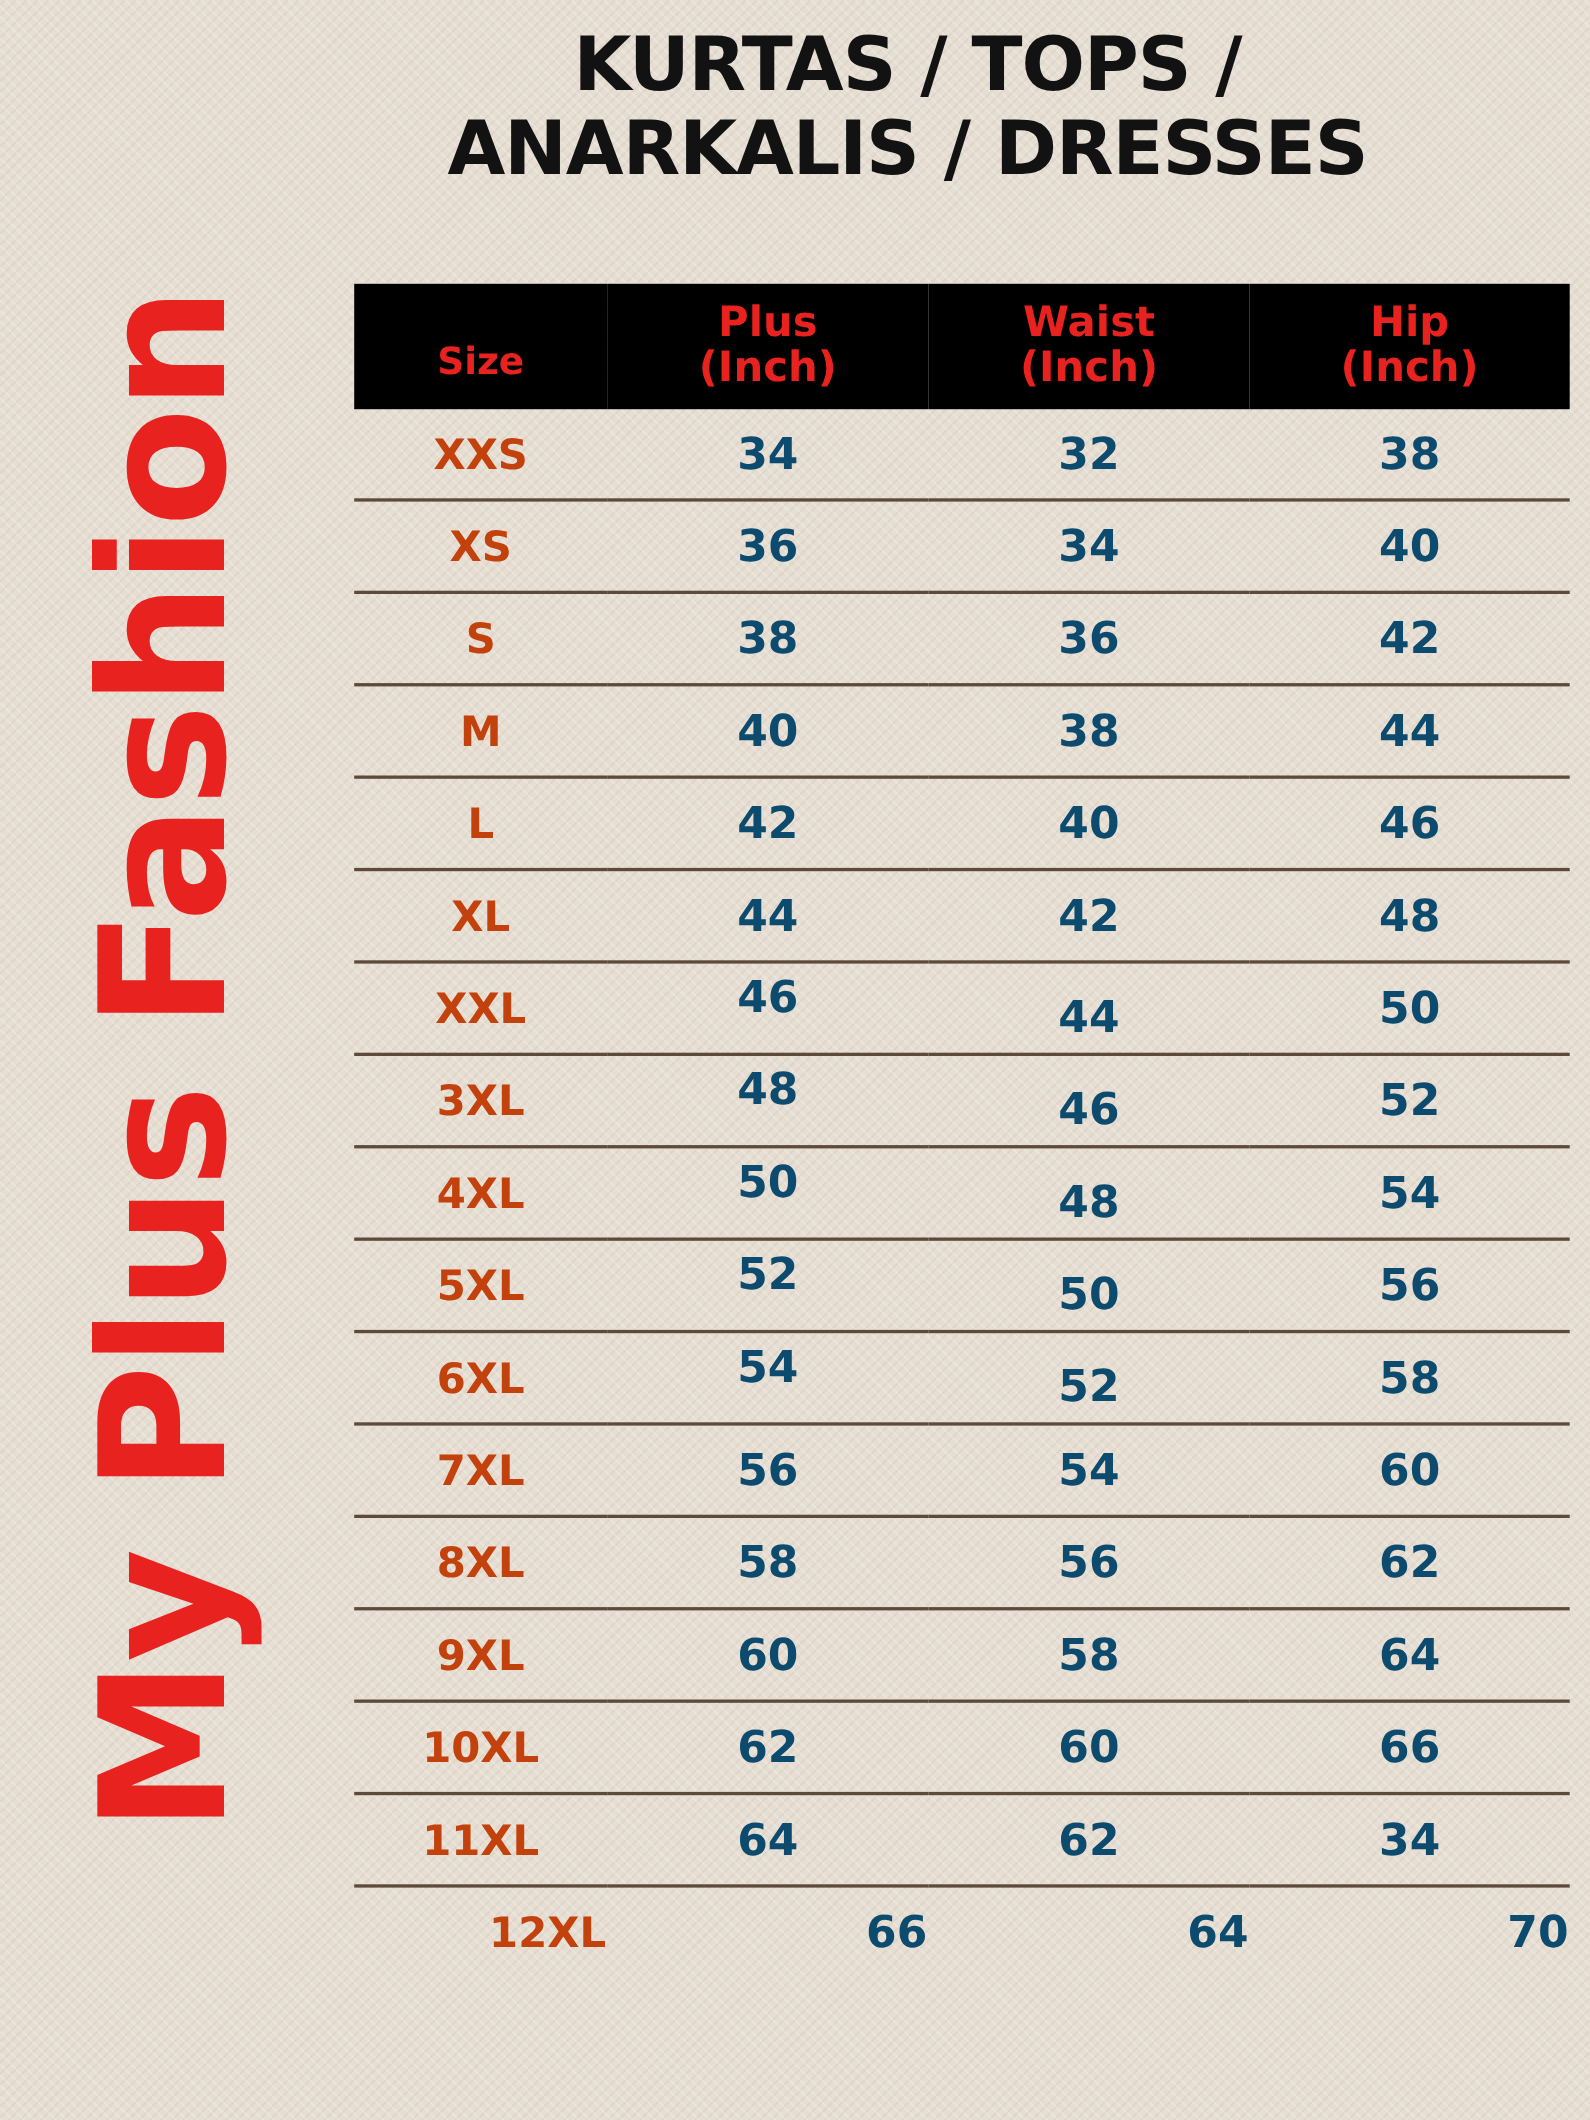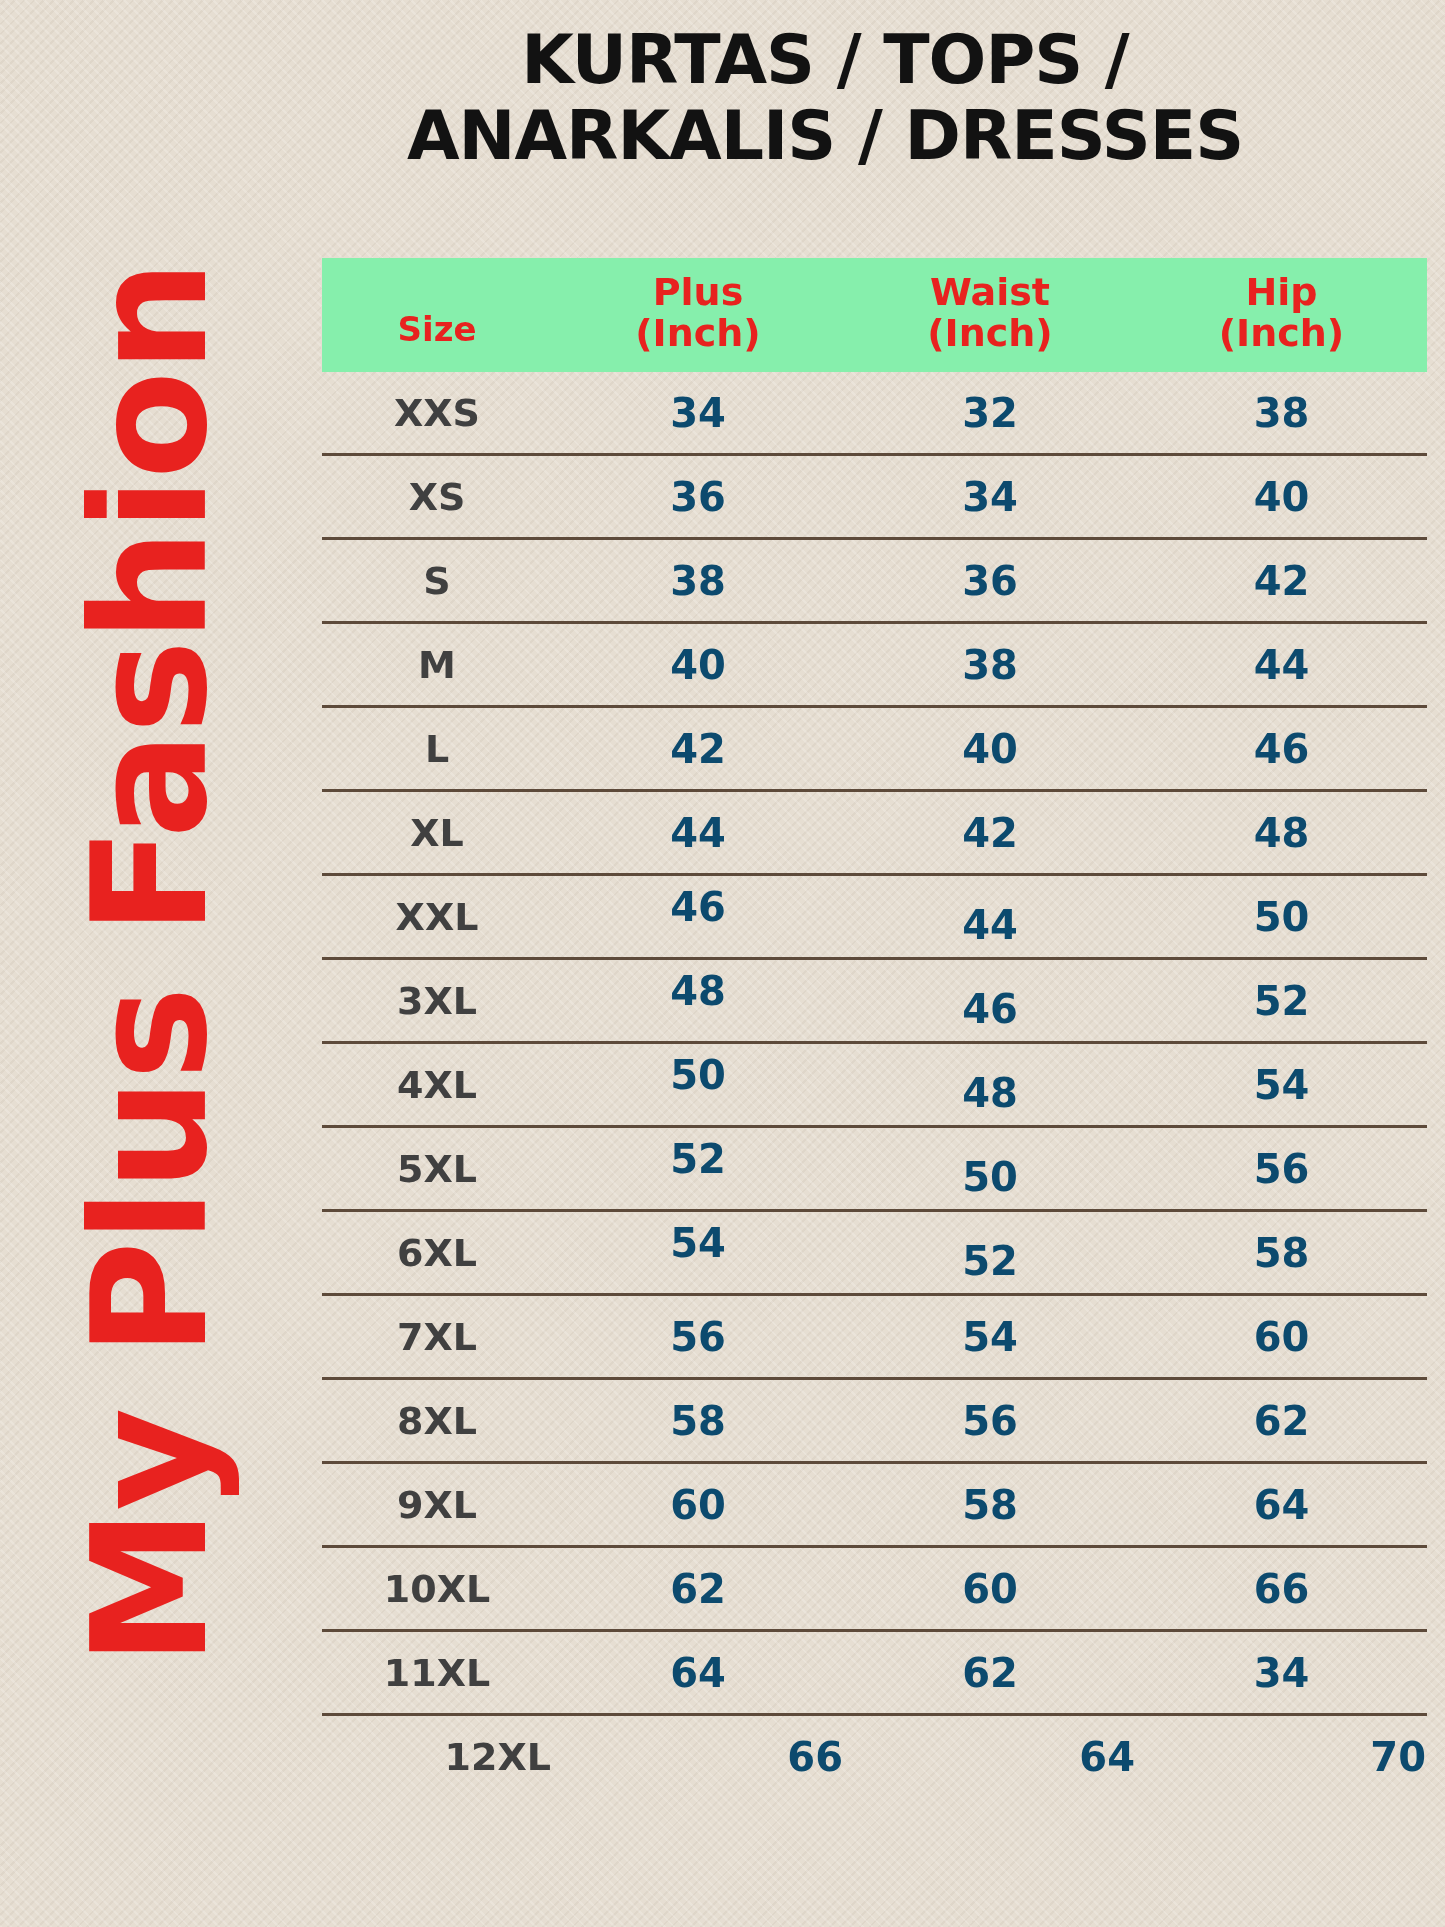--- a/index.html
+++ b/index.html
@@ -68,21 +68,21 @@
     left: 22px;
     top: 258px;
     width: 1105px;
   }
   table.size-chart {
     border-collapse: collapse;
     width: 1105px;
     table-layout: fixed;
   }
   table.size-chart thead tr {
-    background: #86efac;
+    background: #000000;
   }
   table.size-chart thead th {
     color: #e8221f;
     font-size: 38px;
     font-weight: bold;
     font-family: "DejaVu Sans", sans-serif;
     padding: 14px 4px 18px 4px;
     line-height: 1.08;
     vertical-align: middle;
     text-align: center;
@@ -102,21 +102,21 @@
     border-bottom: 3px solid #5d4a3a;
     height: 79px;
     font-family: "DejaVu Sans", sans-serif;
     font-weight: bold;
   }
   table.size-chart tbody tr:last-child td {
     border-bottom: none;
     text-align: right;
   }
   td.size-cell {
-    color: #404040;
+    color: #c2410c;
     font-size: 38px;
   }
   td.num-cell {
     color: #0c4a6e;
     font-size: 40px;
   }
   
   .up { position: relative; top: -10px; }
   .dn { position: relative; top: 8px; }
 </style>

